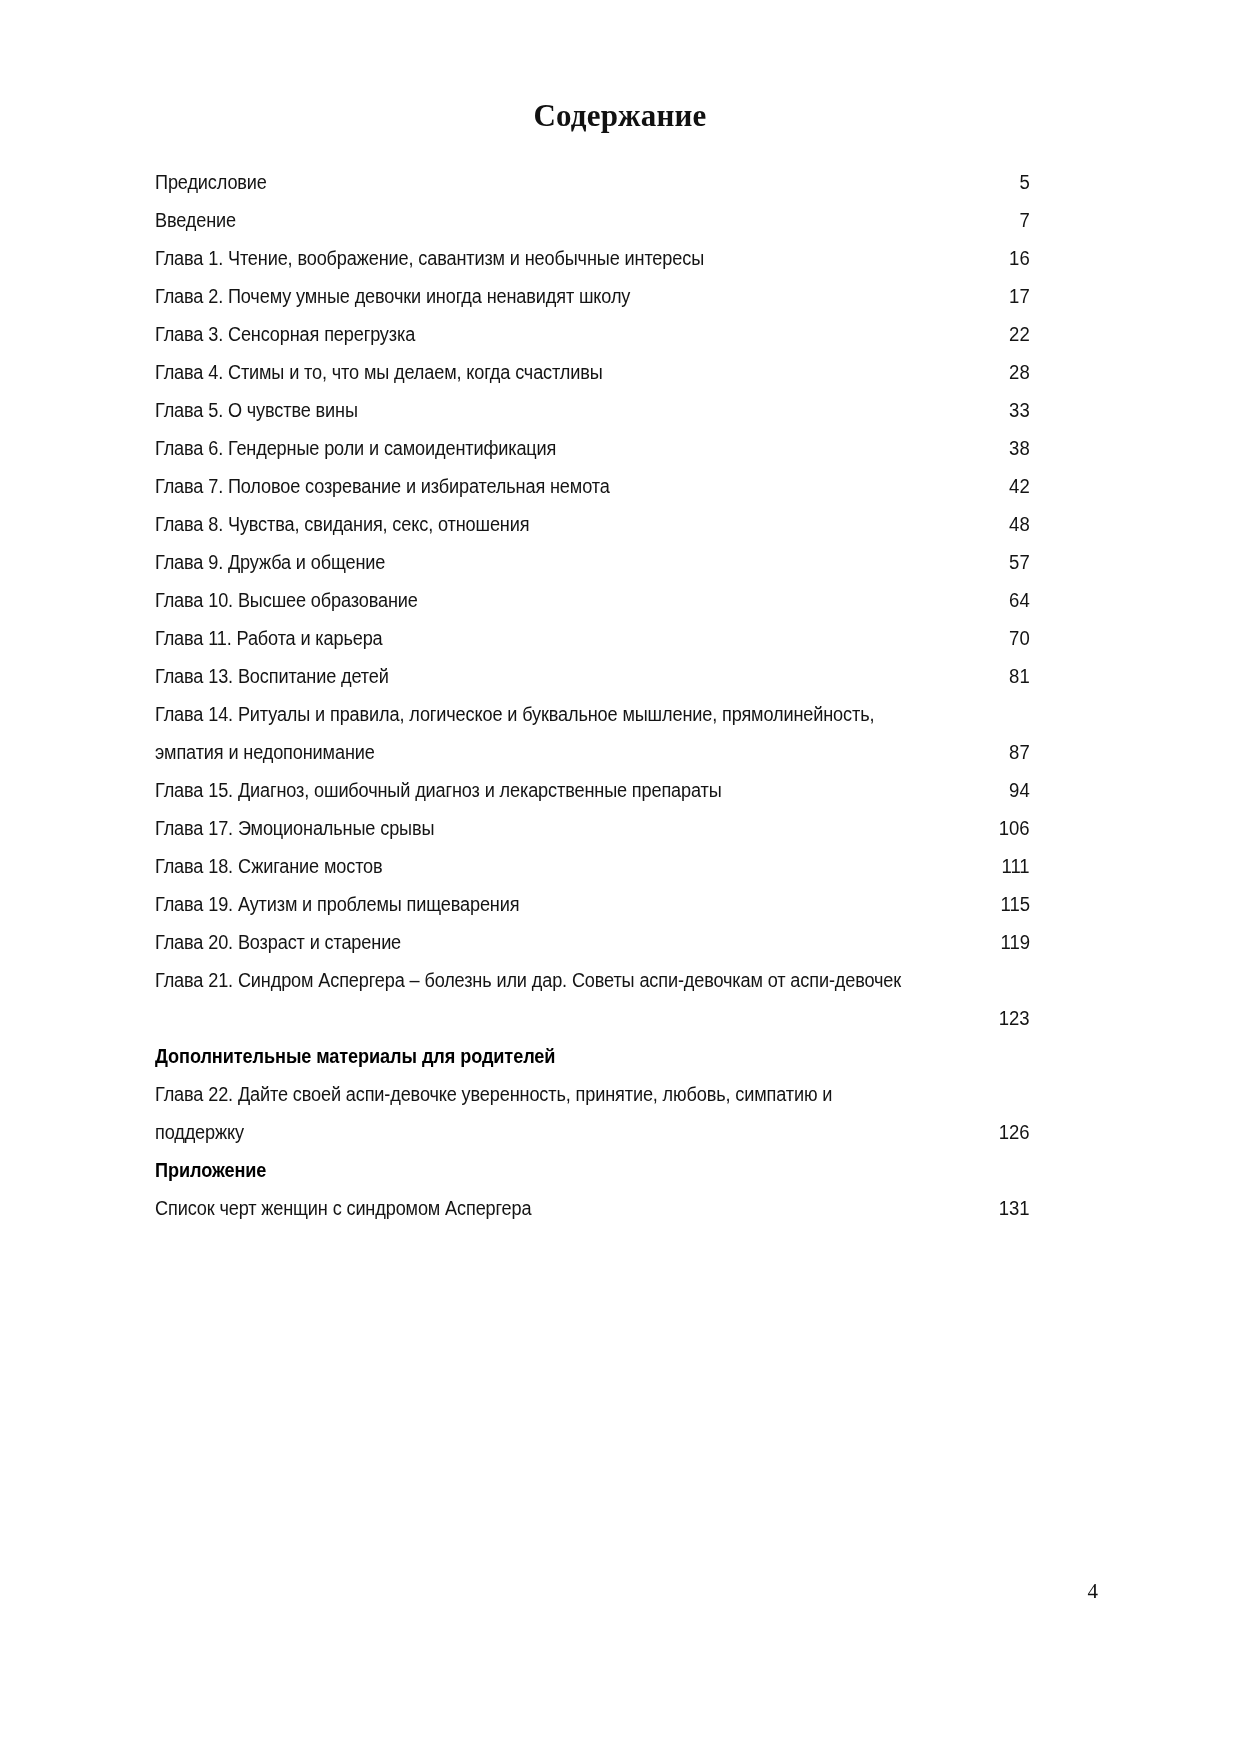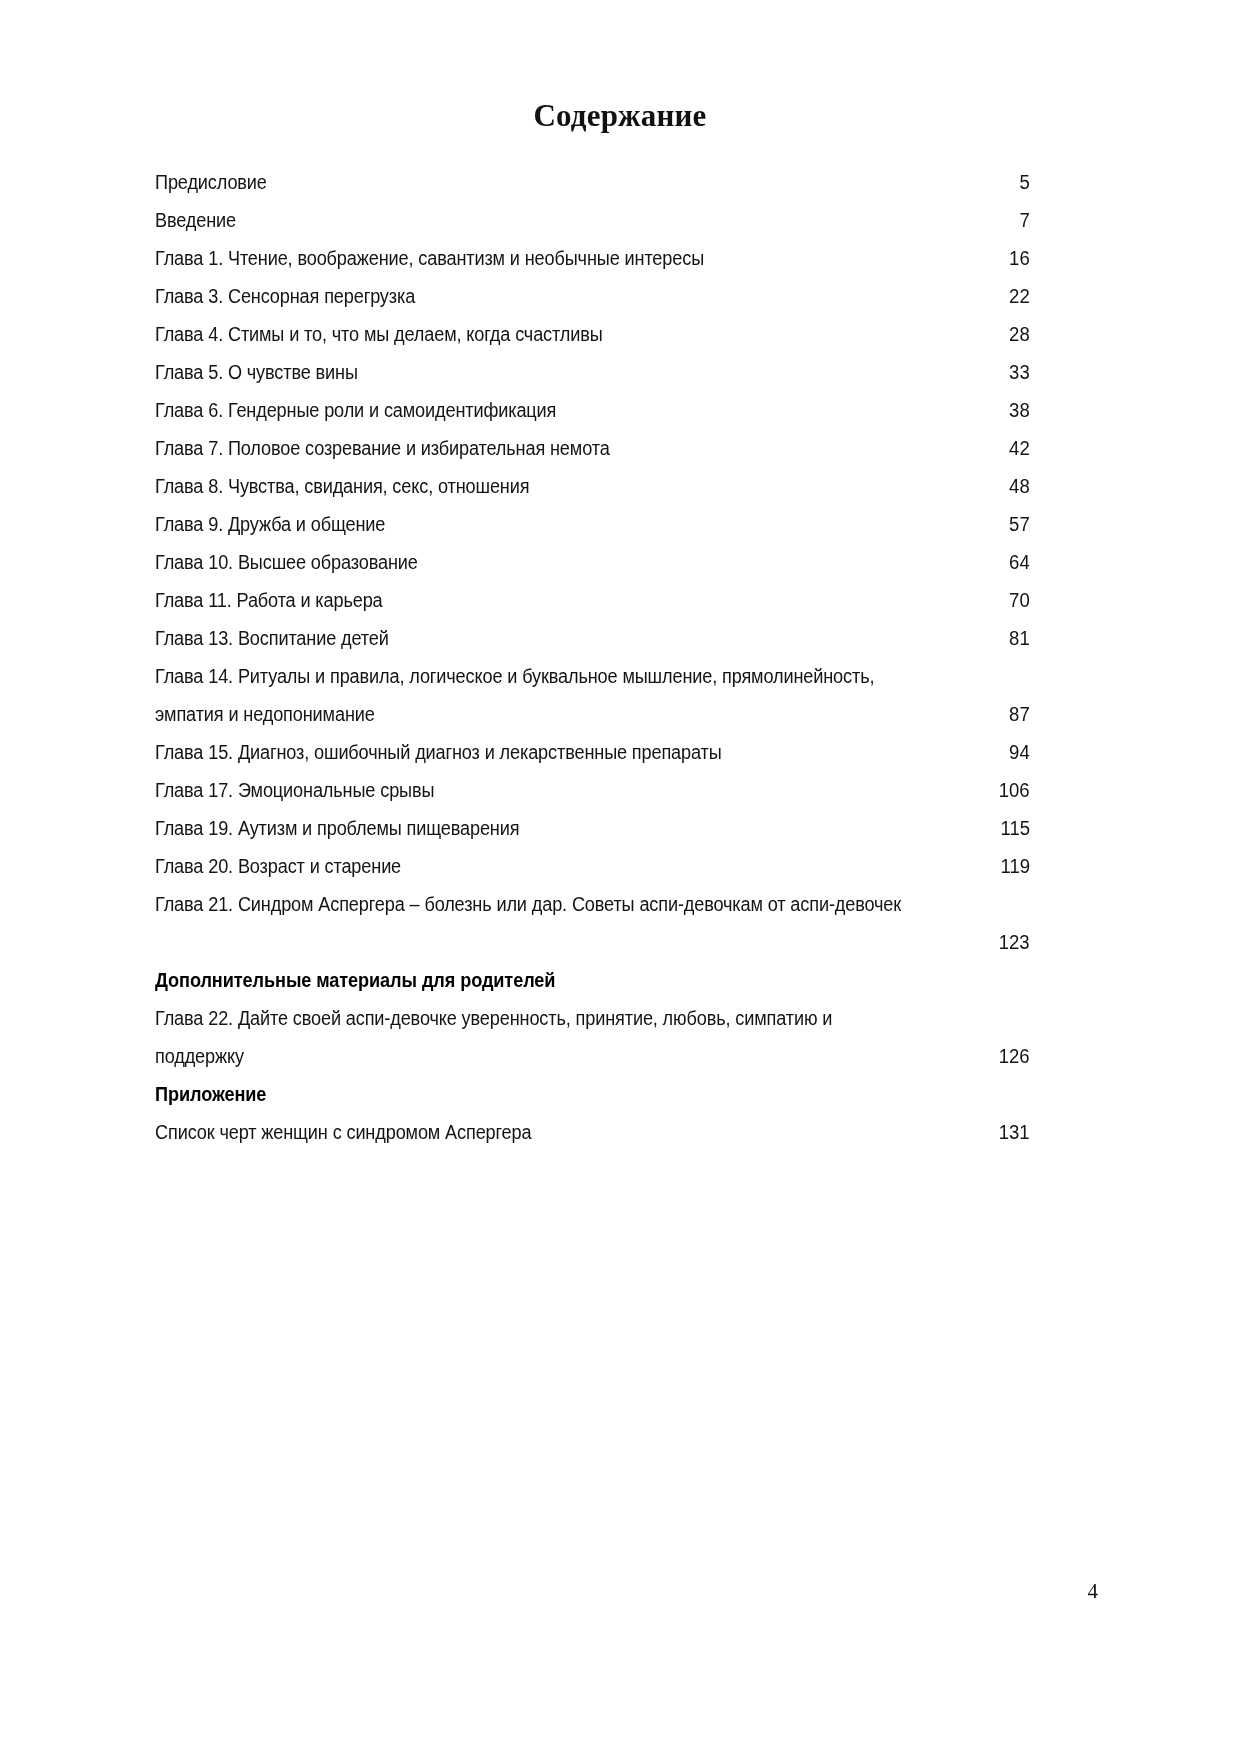--- a/index.html
+++ b/index.html
@@ -146,20 +146,27 @@
       </div>
       <div class="entry">
         <div class="line">
           <span class="label">Глава 1. Чтение, воображение, савантизм и необычные интересы</span>
           <span class="leader"></span>
           <span class="pageno">16</span>
         </div>
       </div>
       <div class="entry">
         <div class="line">
+          <span class="label gap">Глава 2. Почему умные девочки иногда ненавидят школу</span>
+          <span class="leader"></span>
+          <span class="pageno">17</span>
+        </div>
+      </div>
+      <div class="entry">
+        <div class="line">
           <span class="label gap">Глава 3. Сенсорная перегрузка</span>
           <span class="leader"></span>
           <span class="pageno">22</span>
         </div>
       </div>
       <div class="entry">
         <div class="line">
           <span class="label gap">Глава 4. Стимы и то, что мы делаем, когда счастливы</span>
           <span class="leader"></span>
           <span class="pageno">28</span>
@@ -234,20 +241,27 @@
           <span class="label gap">Глава 15. Диагноз, ошибочный диагноз и лекарственные препараты</span>
           <span class="leader"></span>
           <span class="pageno">94</span>
         </div>
       </div>
       <div class="entry">
         <div class="line">
           <span class="label">Глава 17. Эмоциональные срывы</span>
           <span class="leader"></span>
           <span class="pageno">106</span>
+        </div>
+      </div>
+      <div class="entry">
+        <div class="line">
+          <span class="label gap">Глава 18. Сжигание мостов</span>
+          <span class="leader"></span>
+          <span class="pageno">111</span>
         </div>
       </div>
       <div class="entry">
         <div class="line">
           <span class="label">Глава 19. Аутизм и проблемы пищеварения</span>
           <span class="leader"></span>
           <span class="pageno">115</span>
         </div>
       </div>
       <div class="entry">

